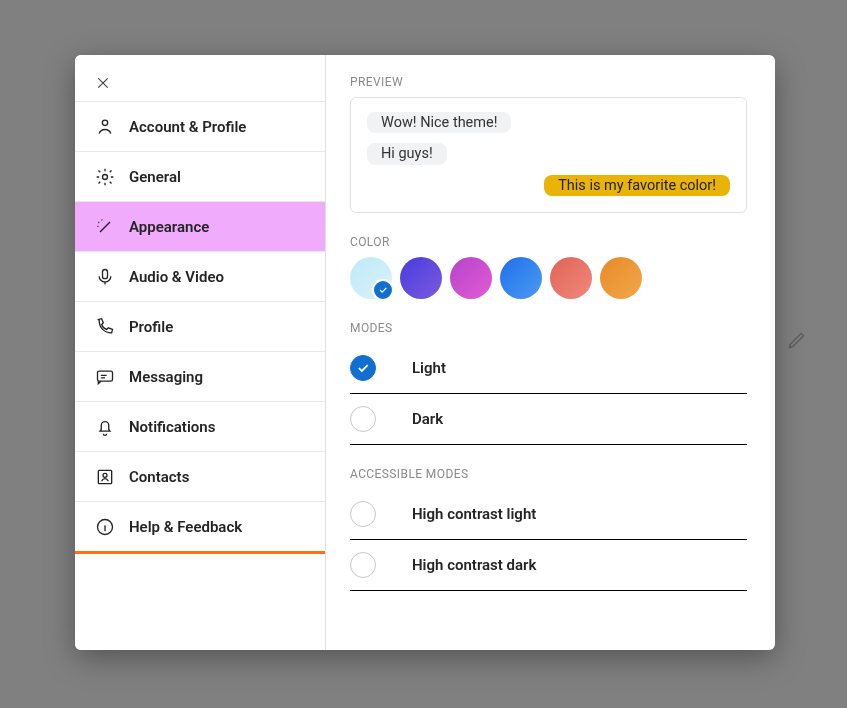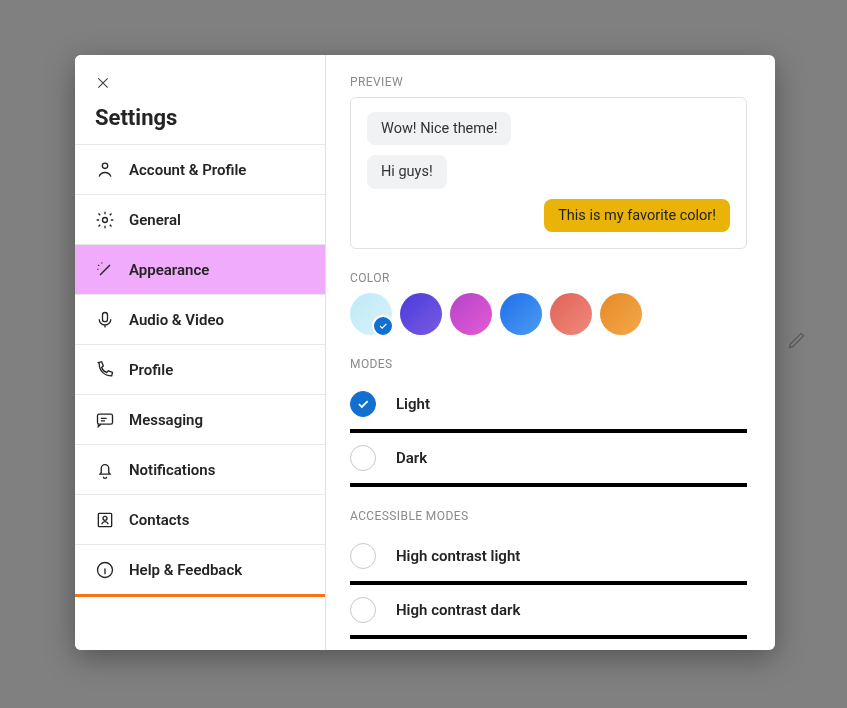--- a/index.html
+++ b/index.html
@@ -96,21 +96,21 @@
     border: 1px solid #e1e1e1;
     border-radius: 6px;
     padding: 14px 16px 16px 16px;
     display: flex;
     flex-direction: column;
     gap: 10px;
     margin-bottom: 22px;
   }
   .bubble {
     display: inline-block;
-    padding: 8px 14px;
+    padding: 2px 14px;
     border-radius: 8px;
     font-size: 14.5px;
     max-width: 70%;
     line-height: 1.2;
   }
   .bubble.in  { background: #f0f2f4; color:#333; align-self: flex-start; }
   .bubble.out { background: #eab308; color:#222; align-self: flex-end; }
 
   .colors {
     display: flex;
@@ -131,23 +131,23 @@
     border-radius: 50%;
     background: #1170cf;
     display: flex; align-items:center; justify-content:center;
     border: 2px solid #fff;
   }
   .swatch .check svg { display:block; }
 
   .mode-row {
     display: flex;
     align-items: center;
-    gap: 20px;
+    gap: 36px;
     height: 50px;
-    border-bottom: 4px solid #000000;
+    border-bottom: 1px solid #000000;
     font-size: 15px;
     font-weight: 600;
     cursor: pointer;
   }
   .mode-row:first-of-type { border-top: none; }
   .radio {
     width: 24px; height: 24px;
     border-radius: 50%;
     border: 1.5px solid #c8c8c8;
     display: flex; align-items:center; justify-content:center;
@@ -174,21 +174,20 @@
 <div class="modal">
 
   <div class="sidebar">
     <div class="close-row">
       <button class="close-btn">
         <svg width="16" height="16" viewBox="0 0 24 24" stroke="currentColor" stroke-width="1.8" fill="none">
           <path d="M5 5l14 14M19 5L5 19"></path>
         </svg>
       </button>
     </div>
-    <div class="settings-title">Settings</div>
 
     <div class="nav">
 
       <div class="nav-item">
         <span class="icon">
           <svg width="20" height="20" viewBox="0 0 24 24" fill="none" stroke="currentColor" stroke-width="1.6">
             <circle cx="12" cy="7" r="3.2"></circle>
               <path d="M5 20c1.3-4 4-5 7-5s5.7 1 7 5"></path>
           </svg>
         </span>

